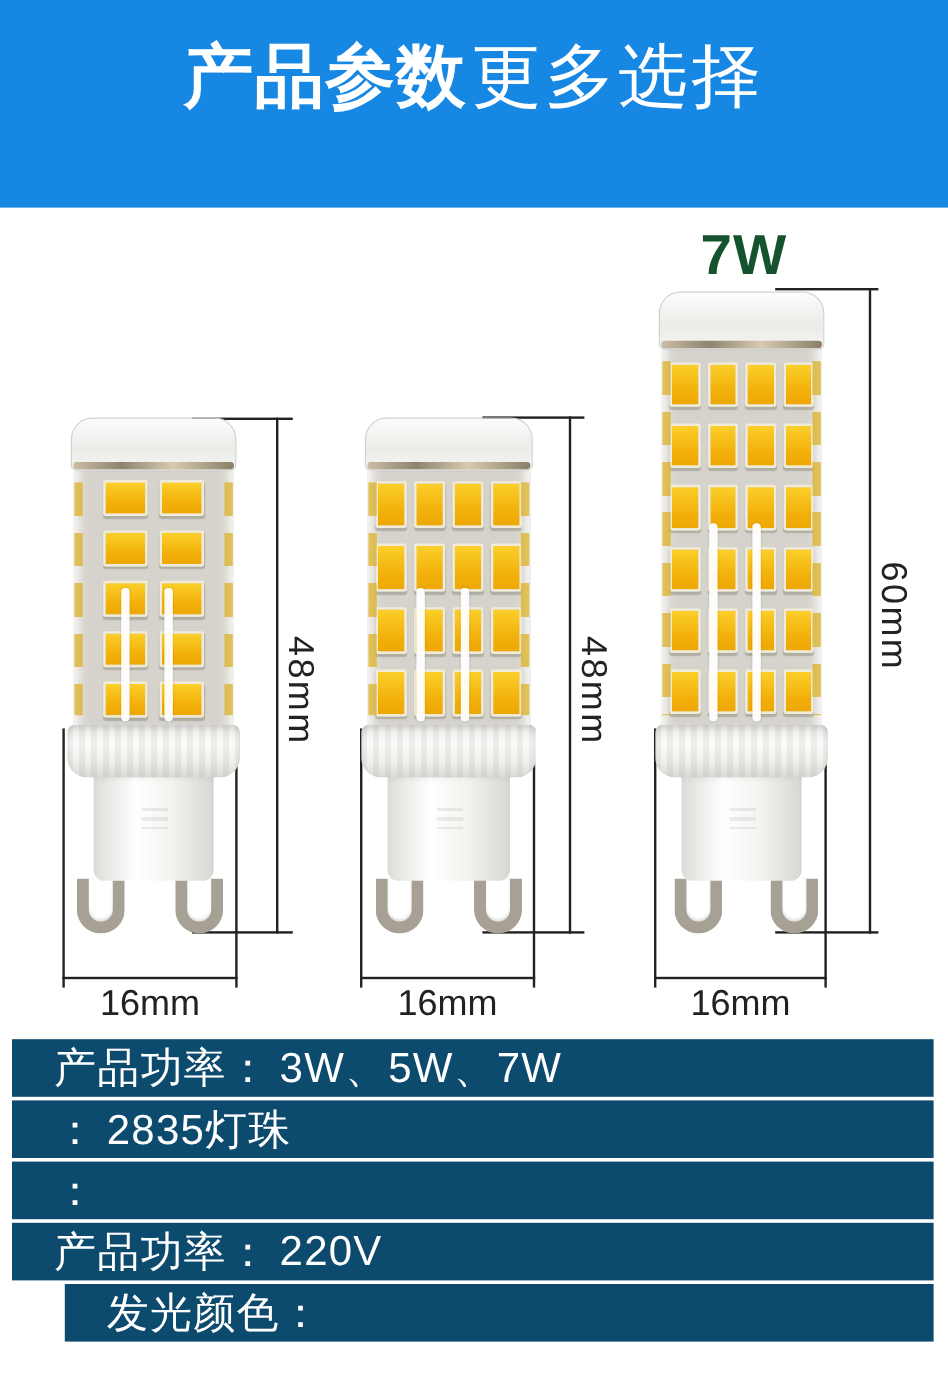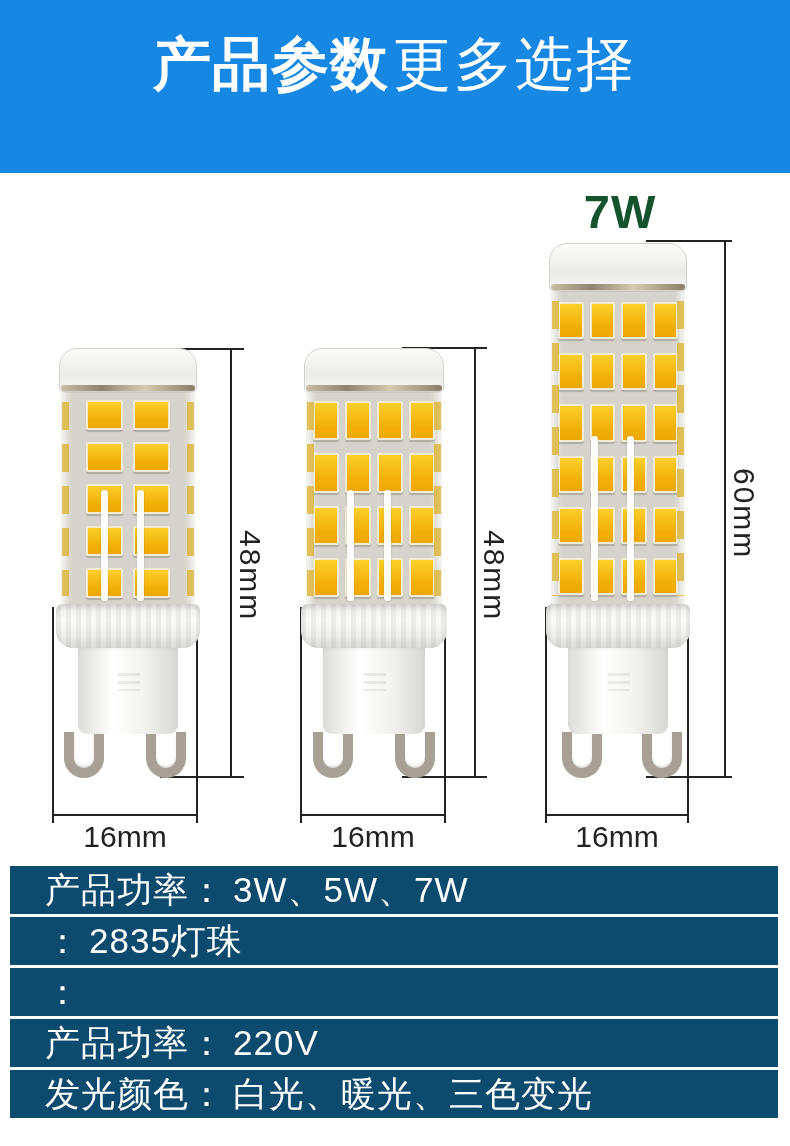--- a/index.html
+++ b/index.html
@@ -109,21 +109,21 @@
   .dim-wlabel { position: absolute; font-size: 30px; color: #222; text-align: center; font-weight: 400; }
   .wl1 { left: 53px;  top: 820px; width: 144px; }
   .wl2 { left: 301px; top: 820px; width: 144px; }
   .wl3 { left: 546px; top: 820px; width: 142px; }
 
   
   .spec-table { position: absolute; left: 10px; top: 866px; width: 768px; }
   .spec-row { height: 48px; background: #0c4a6e; margin-bottom: 3px;
               display: flex; align-items: center; padding-left: 35px;
               color: #fff; font-size: 35px; font-weight: 300; letter-spacing: 1px; white-space: nowrap; }
-  .spec-row:last-child { margin-bottom: 0; }
+  .spec-row:last-child { margin-bottom: 0; margin-left: 44px; }
   .spec-value { margin-left: 8px; }
 </style>
 </head>
 <body>
 
 <div class="canvas">
 
   <header class="banner">
     <div class="banner-title">
       <span class="bt-bold">产品参数</span><span class="bt-light">更多选择</span>
@@ -268,17 +268,16 @@
         <span class="spec-colon">：</span>
     </div>
     <div class="spec-row">
       <span class="spec-label">产品功率</span>
         <span class="spec-colon">：</span>
         <span class="spec-value">220V</span>
     </div>
     <div class="spec-row">
       <span class="spec-label">发光颜色</span>
         <span class="spec-colon">：</span>
-        <span class="spec-value">白光、暖光、三色变光</span>
     </div>
   </section>
 
 </div>
 
 </body></html>

